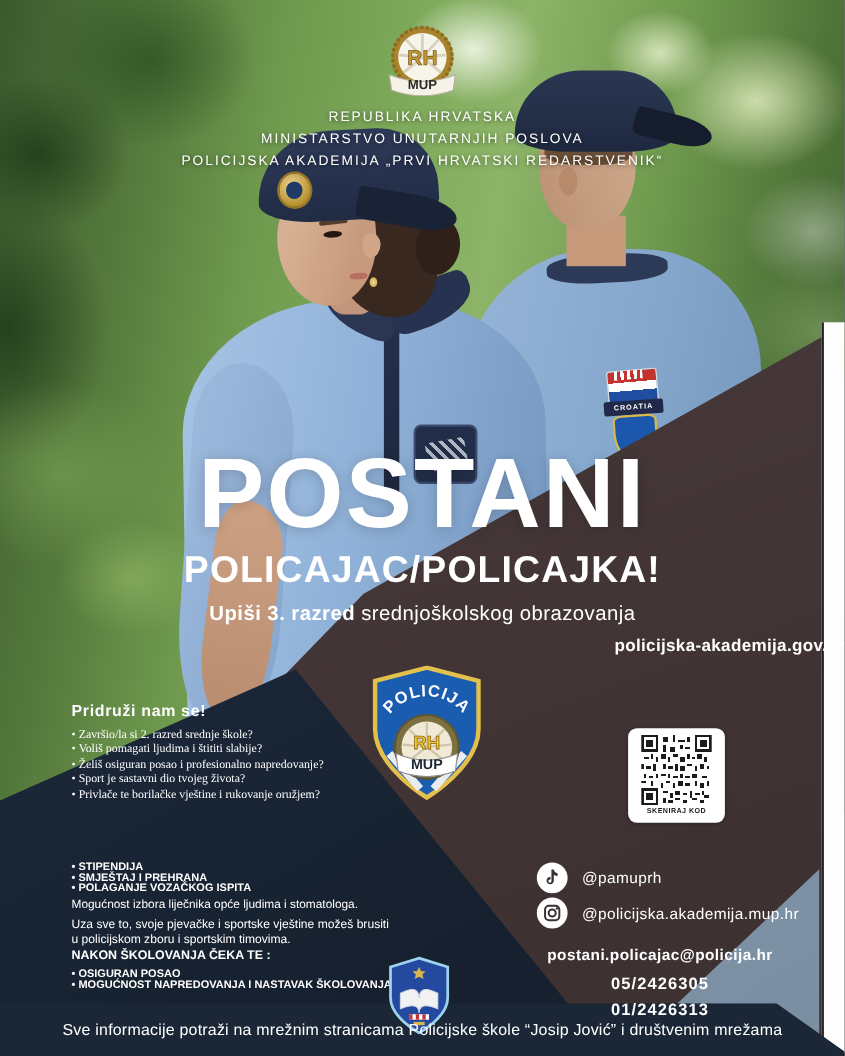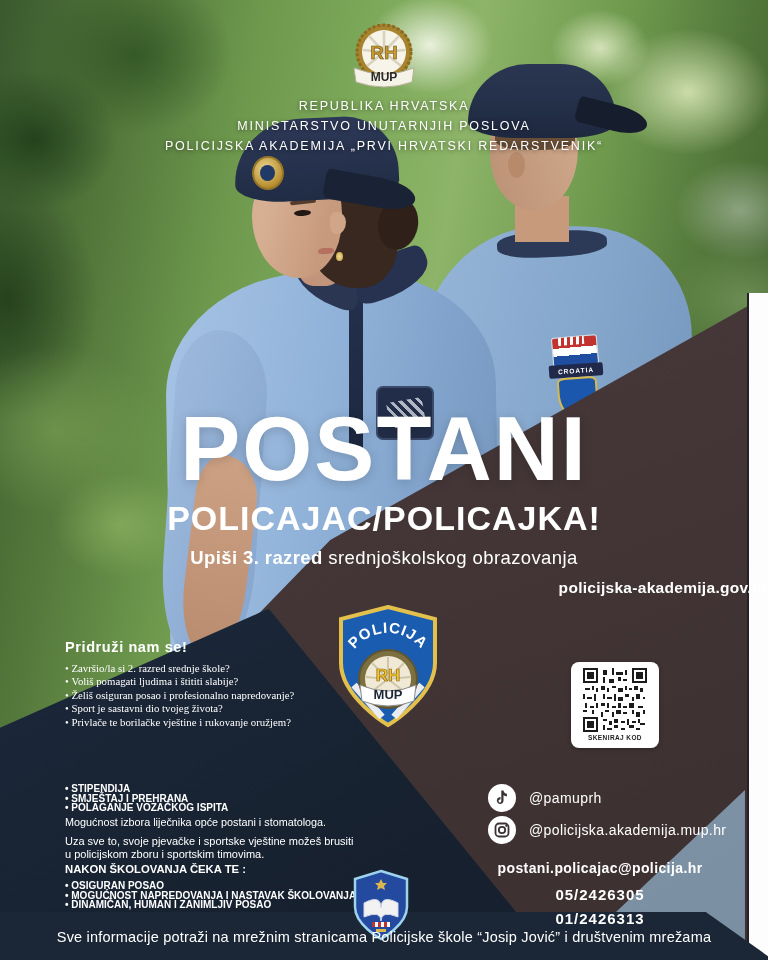--- a/index.html
+++ b/index.html
@@ -249,31 +249,30 @@
     <div>Želiš osiguran posao i profesionalno napredovanje?</div>
     <div>Sport je sastavni dio tvojeg života?</div>
     <div>Privlače te borilačke vještine i rukovanje oružjem?</div>
   </div>
 
   <div class="txt during-items blist">
     <div>STIPENDIJA</div>
     <div>SMJEŠTAJ I PREHRANA</div>
     <div>POLAGANJE VOZAČKOG ISPITA</div>
   </div>
-  <div class="txt during-note1">Mogućnost izbora liječnika opće postani i stomatologa.</div>
+  <div class="txt during-note1">Mogućnost izbora liječnika opće ljudima i stomatologa.</div>
   <div class="txt during-note2">
     <div style="position:static">Uza sve to, svoje pjevačke i sportske vještine možeš brusiti</div>
     <div style="position:static">u policijskom zboru i sportskim timovima.</div>
   </div>
 
   <div class="txt after-h">NAKON ŠKOLOVANJA ČEKA TE :</div>
   <div class="txt after-items blist">
     <div>OSIGURAN POSAO</div>
     <div>MOGUĆNOST NAPREDOVANJA I NASTAVAK ŠKOLOVANJA</div>
-    <div>DINAMIČAN, HUMAN I ZANIMLJIV POSAO</div>
   </div>
 
   <svg class="school-badge" viewBox="0 0 58 72">
     <path d="M29,2 L55,10 V38 C55,56 29,70 29,70 C29,70 3,56 3,38 V10 Z" fill="#234a9e" stroke="#9ed3ee" stroke-width="2.5"></path>
     <path d="M29,10 l2,4 h4 l-3,3 1,4 -4,-2 -4,2 1,-4 -3,-3 h4 Z" fill="#d9b64e"></path>
     <path d="M12,34 Q29,25 29,39 Q29,25 46,34 L46,48 Q29,41 29,52 Q29,41 12,48 Z" fill="#f2f2f2" stroke="#cfd8e8"></path>
     <rect x="20" y="53" width="18" height="5" fill="#ffffff"></rect>
     <rect x="20" y="53" width="3" height="5" fill="#c23333"></rect>
     <rect x="26" y="53" width="3" height="5" fill="#c23333"></rect>
     <rect x="32" y="53" width="3" height="5" fill="#c23333"></rect>

